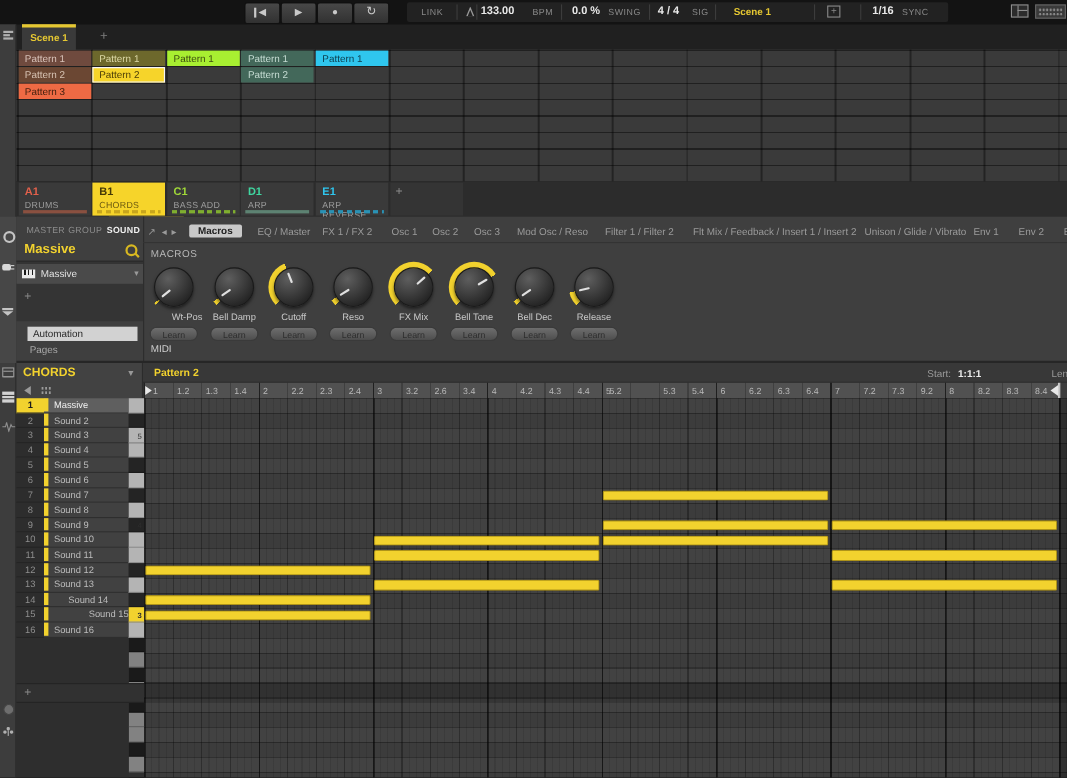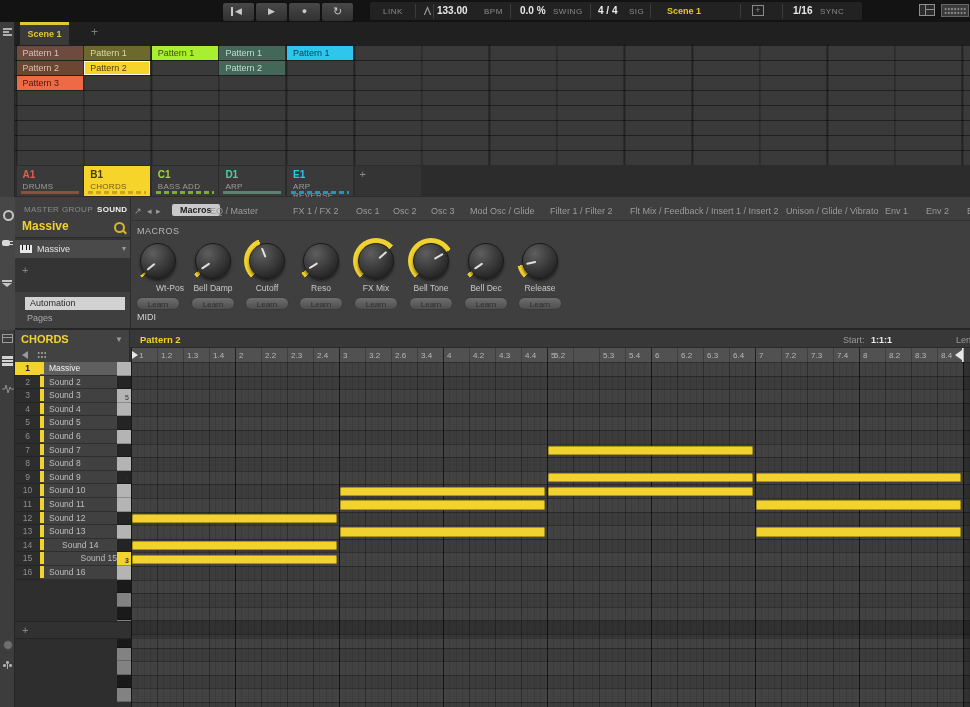--- a/index.html
+++ b/index.html
@@ -254,26 +254,26 @@
       <span id="pageslbl">Pages</span>
     <div class="chtab" style="left: 9px;">MASTER</div>
         <div class="chtab" style="left: 47px;">GROUP</div>
         <div class="chtab" style="left: 82px; color: rgb(240, 240, 240); font-weight: bold;">SOUND</div>
       </div>
     <div id="ptabs">
       <span class="ptab" style="left:4px;color:#9b9b9b">↗</span>
       <span class="ptab" style="left:17px">◂</span>
       <span class="ptab" style="left:26px">▸</span>
     <div class="ptab active" style="left: 42px;">Macros</div>
-        <div class="ptab" style="left: 80px;">EQ / Master</div>
+        <div class="ptab" style="left: 104px;">EQ / Master</div>
         <div class="ptab" style="left: 163px;">FX 1 / FX 2</div>
         <div class="ptab" style="left: 226px;">Osc 1</div>
         <div class="ptab" style="left: 263px;">Osc 2</div>
         <div class="ptab" style="left: 301px;">Osc 3</div>
-        <div class="ptab" style="left: 340px;">Mod Osc / Glide</div>
+        <div class="ptab" style="left: 340px;">Mod Osc / Reso</div>
         <div class="ptab" style="left: 420px;">Filter 1 / Filter 2</div>
         <div class="ptab" style="left: 500px;">Flt Mix / Feedback / Insert 1 / Insert 2</div>
         <div class="ptab" style="left: 656px;">Unison / Glide / Vibrato</div>
         <div class="ptab" style="left: 755px;">Env 1</div>
         <div class="ptab" style="left: 796px;">Env 2</div>
         <div class="ptab" style="left: 837px;">Env 3</div>
       </div>
     <span id="macroshdr">MACROS</span>
     <div id="knobs">
         <div style="position: absolute; left: 120px; top: 41px; width: 46px; height: 46px; border-radius: 50%; background: conic-gradient(from 225deg, rgb(242, 210, 46) 0deg, rgb(242, 210, 46) 5.4deg, transparent 5.4deg, transparent 360deg);"></div>
@@ -380,21 +380,21 @@
       <div class="rlbl" style="left: 423px;">5.2</div>
       <div class="rlbl" style="left: 472px;">5.3</div>
       <div class="rlbl" style="left: 498px;">5.4</div>
       <div class="rlbl" style="left: 524px;">6</div>
       <div class="rlbl" style="left: 550px;">6.2</div>
       <div class="rlbl" style="left: 576px;">6.3</div>
       <div class="rlbl" style="left: 602px;">6.4</div>
       <div class="rlbl" style="left: 628px;">7</div>
       <div class="rlbl" style="left: 654px;">7.2</div>
       <div class="rlbl" style="left: 680px;">7.3</div>
-      <div class="rlbl" style="left: 706px;">7.4</div>
+      <div class="rlbl" style="left: 706px;">9.2</div>
       <div class="rlbl" style="left: 732px;">8</div>
       <div class="rlbl" style="left: 758px;">8.2</div>
       <div class="rlbl" style="left: 784px;">8.3</div>
       <div class="rlbl" style="left: 810px;">8.4</div>
       <div style="position: absolute; left: 1px; top: 3px; width: 0px; height: 0px; border-top: 4px solid transparent; border-bottom: 4px solid transparent; border-left: 6px solid rgb(232, 232, 232);"></div>
       <div style="position: absolute; left: 831px; top: 0px; width: 2px; height: 14px; background: rgb(232, 232, 232);"></div>
       <div style="position: absolute; left: 824px; top: 2px; width: 0px; height: 0px; border-top: 5px solid transparent; border-bottom: 5px solid transparent; border-right: 7px solid rgb(232, 232, 232);"></div>
     </div>
   <div id="gridarea"></div>
   <div id="soundlist">

